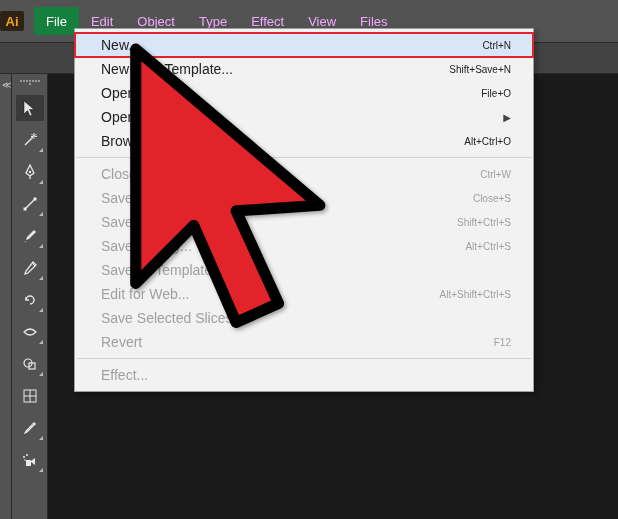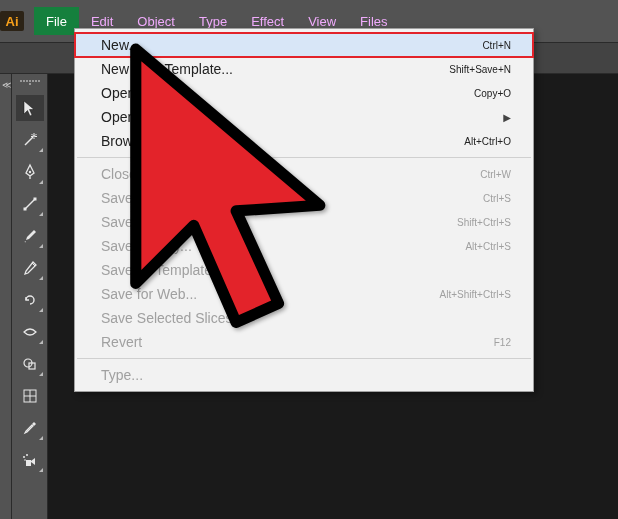--- a/index.html
+++ b/index.html
@@ -166,70 +166,70 @@
   <div class="menu-row highlighted new-box">
     <span>New...</span>
     <span class="shortcut">Ctrl+N</span>
   </div>
   <div class="menu-row">
     <span>New from Template...</span>
     <span class="shortcut">Shift+Save+N</span>
   </div>
   <div class="menu-row">
     <span>Open...</span>
-    <span class="shortcut">Copy+O</span>
+    <span class="shortcut">File+O</span>
   </div>
   <div class="menu-row">
     <span>Open Recent Files</span>
     <span class="submenu-arrow">▶</span>
   </div>
   <div class="menu-row">
     <span>Browse in Bridge...</span>
     <span class="shortcut">Alt+Ctrl+O</span>
   </div>
 
   <div class="menu-sep"></div>
 
   <div class="menu-row disabled">
     <span>Close</span>
     <span class="shortcut">Ctrl+W</span>
   </div>
   <div class="menu-row disabled">
     <span>Save</span>
-    <span class="shortcut">Ctrl+S</span>
+    <span class="shortcut">Close+S</span>
   </div>
   <div class="menu-row disabled">
     <span>Save As...</span>
     <span class="shortcut">Shift+Ctrl+S</span>
   </div>
   <div class="menu-row disabled">
     <span>Save a Copy...</span>
     <span class="shortcut">Alt+Ctrl+S</span>
   </div>
   <div class="menu-row disabled">
     <span>Save as Template...</span>
     <span class="shortcut"></span>
   </div>
   <div class="menu-row disabled">
-    <span>Save for Web...</span>
+    <span>Edit for Web...</span>
     <span class="shortcut">Alt+Shift+Ctrl+S</span>
   </div>
   <div class="menu-row disabled">
     <span>Save Selected Slices...</span>
     <span class="shortcut"></span>
   </div>
   <div class="menu-row disabled">
     <span>Revert</span>
     <span class="shortcut">F12</span>
   </div>
 
   <div class="menu-sep"></div>
 
   <div class="menu-row disabled">
-    <span>Type...</span>
+    <span>Effect...</span>
     <span class="shortcut"></span>
   </div>
 </div>
 
 <div class="big-cursor">
   <svg viewBox="0 0 200 260">
     <path d="M20 10 L20 220 L72 168 L110 255 L148 238 L110 155 L185 150 Z" fill="#e3232a" stroke="#000" stroke-width="10" stroke-linejoin="round"></path>
   </svg>
 </div>
 

